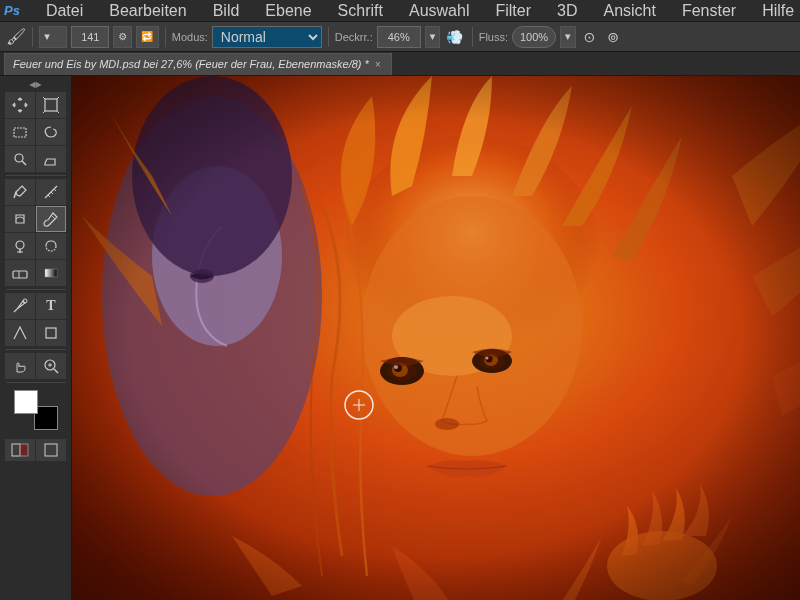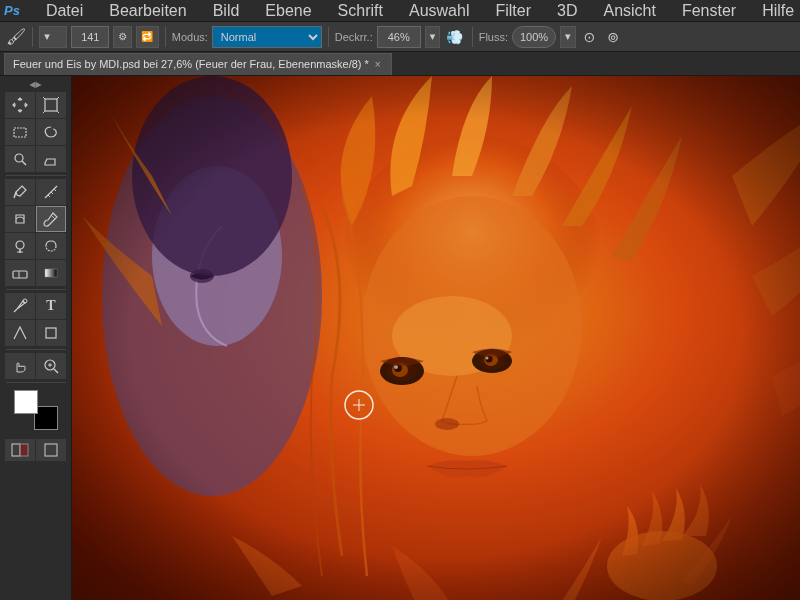--- a/index.html
+++ b/index.html
@@ -54,24 +54,24 @@
       background: #4a4a4a;
       border: 1px solid #555;
       color: #ccc;
       padding: 2px 4px;
       font-size: 11px;
       cursor: pointer;
       height: 22px;
       display: flex; align-items: center;
     }
     .toolbar-select {
-      background: #0369a1;
+      background: #0c4a6e;
       border: 1px solid #666;
       color: #ccc;
-      font-size: 11px;
+      font-size: 14px;
       height: 22px;
       padding: 0 4px;
       cursor: pointer;
     }
     .toolbar-input {
       background: #4a4a4a;
       border: 1px solid #666;
       color: #ccc;
       font-size: 11px;
       height: 22px;
@@ -103,20 +103,21 @@
     .doc-tab {
       background: #4a4a4a;
       border: 1px solid #555;
       border-bottom: none;
       color: #ddd;
       padding: 2px 10px 2px 8px;
       font-size: 11px;
       cursor: pointer;
       display: flex; align-items: center; gap: 6px;
       height: 22px;
+      font-style: italic;
     }
     .tab-close {
       color: #aaa;
       font-size: 10px;
       cursor: pointer;
     }
 
     
     #workspace {
       display: flex;

